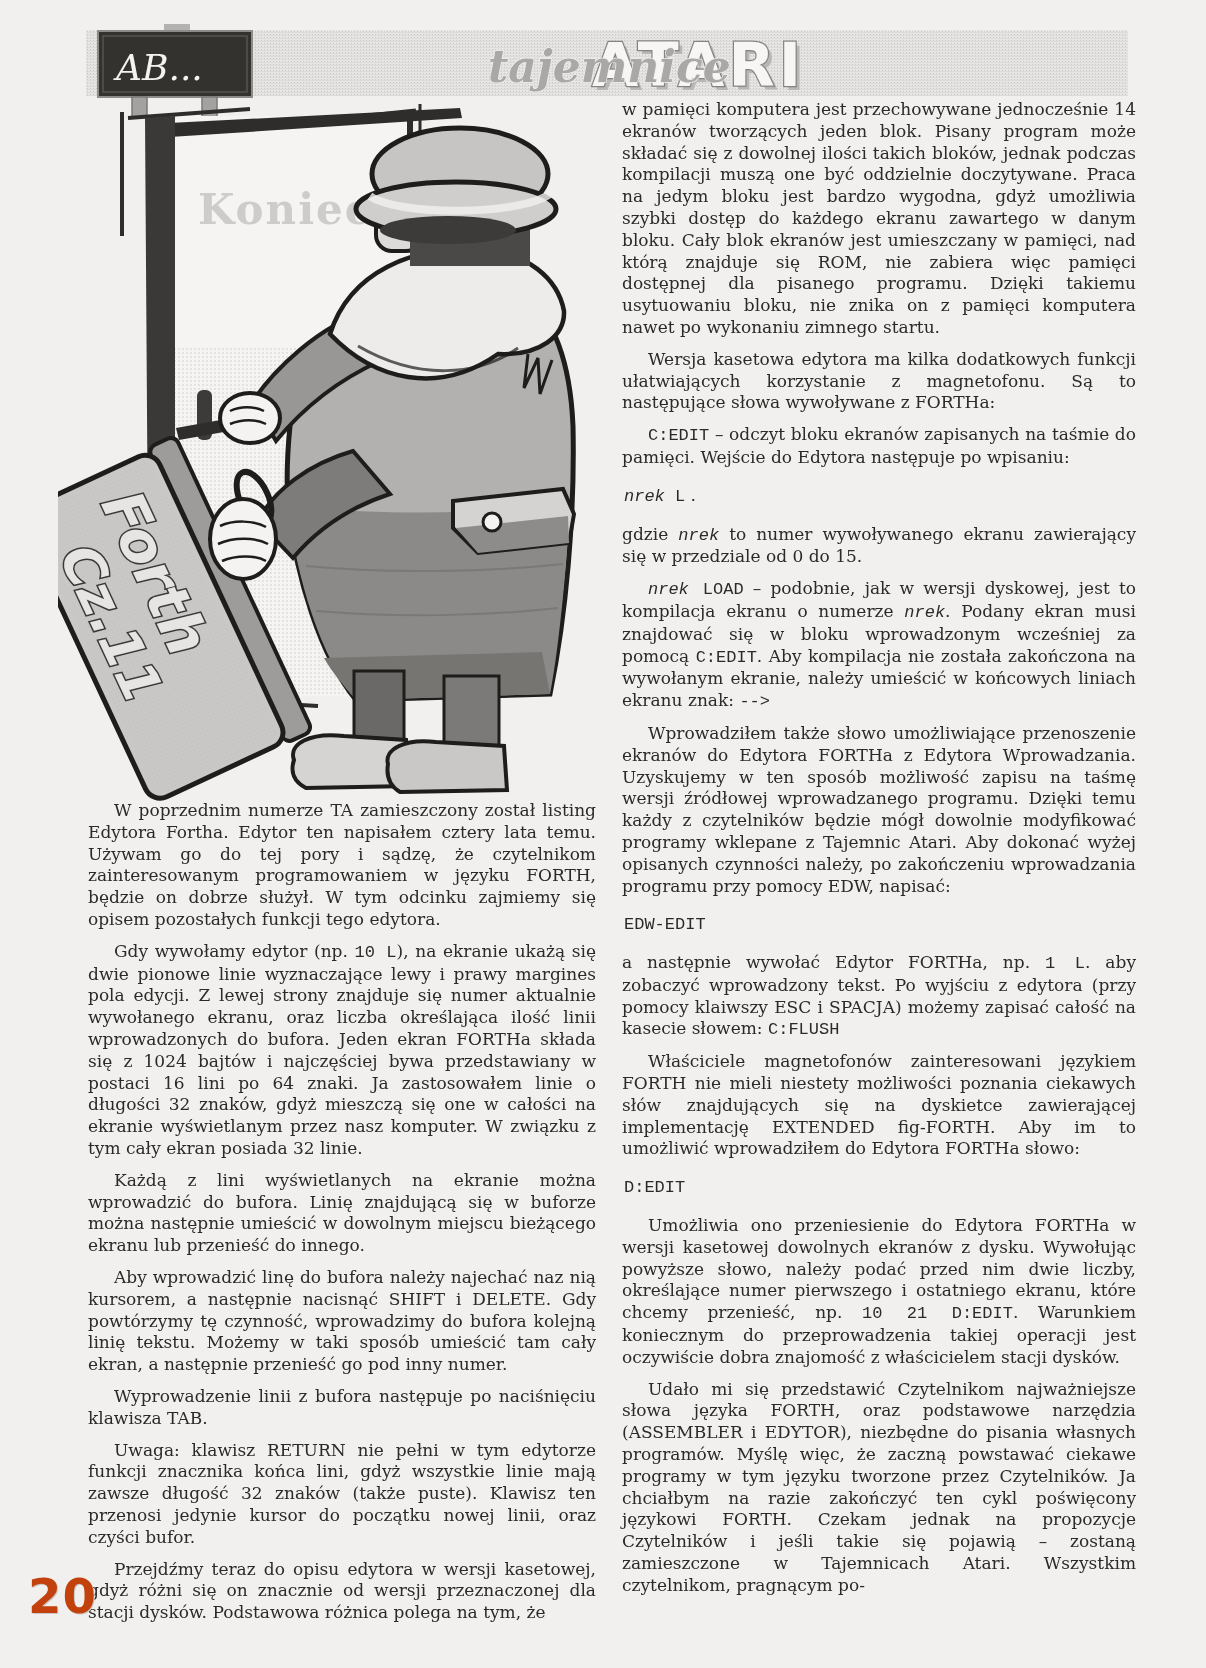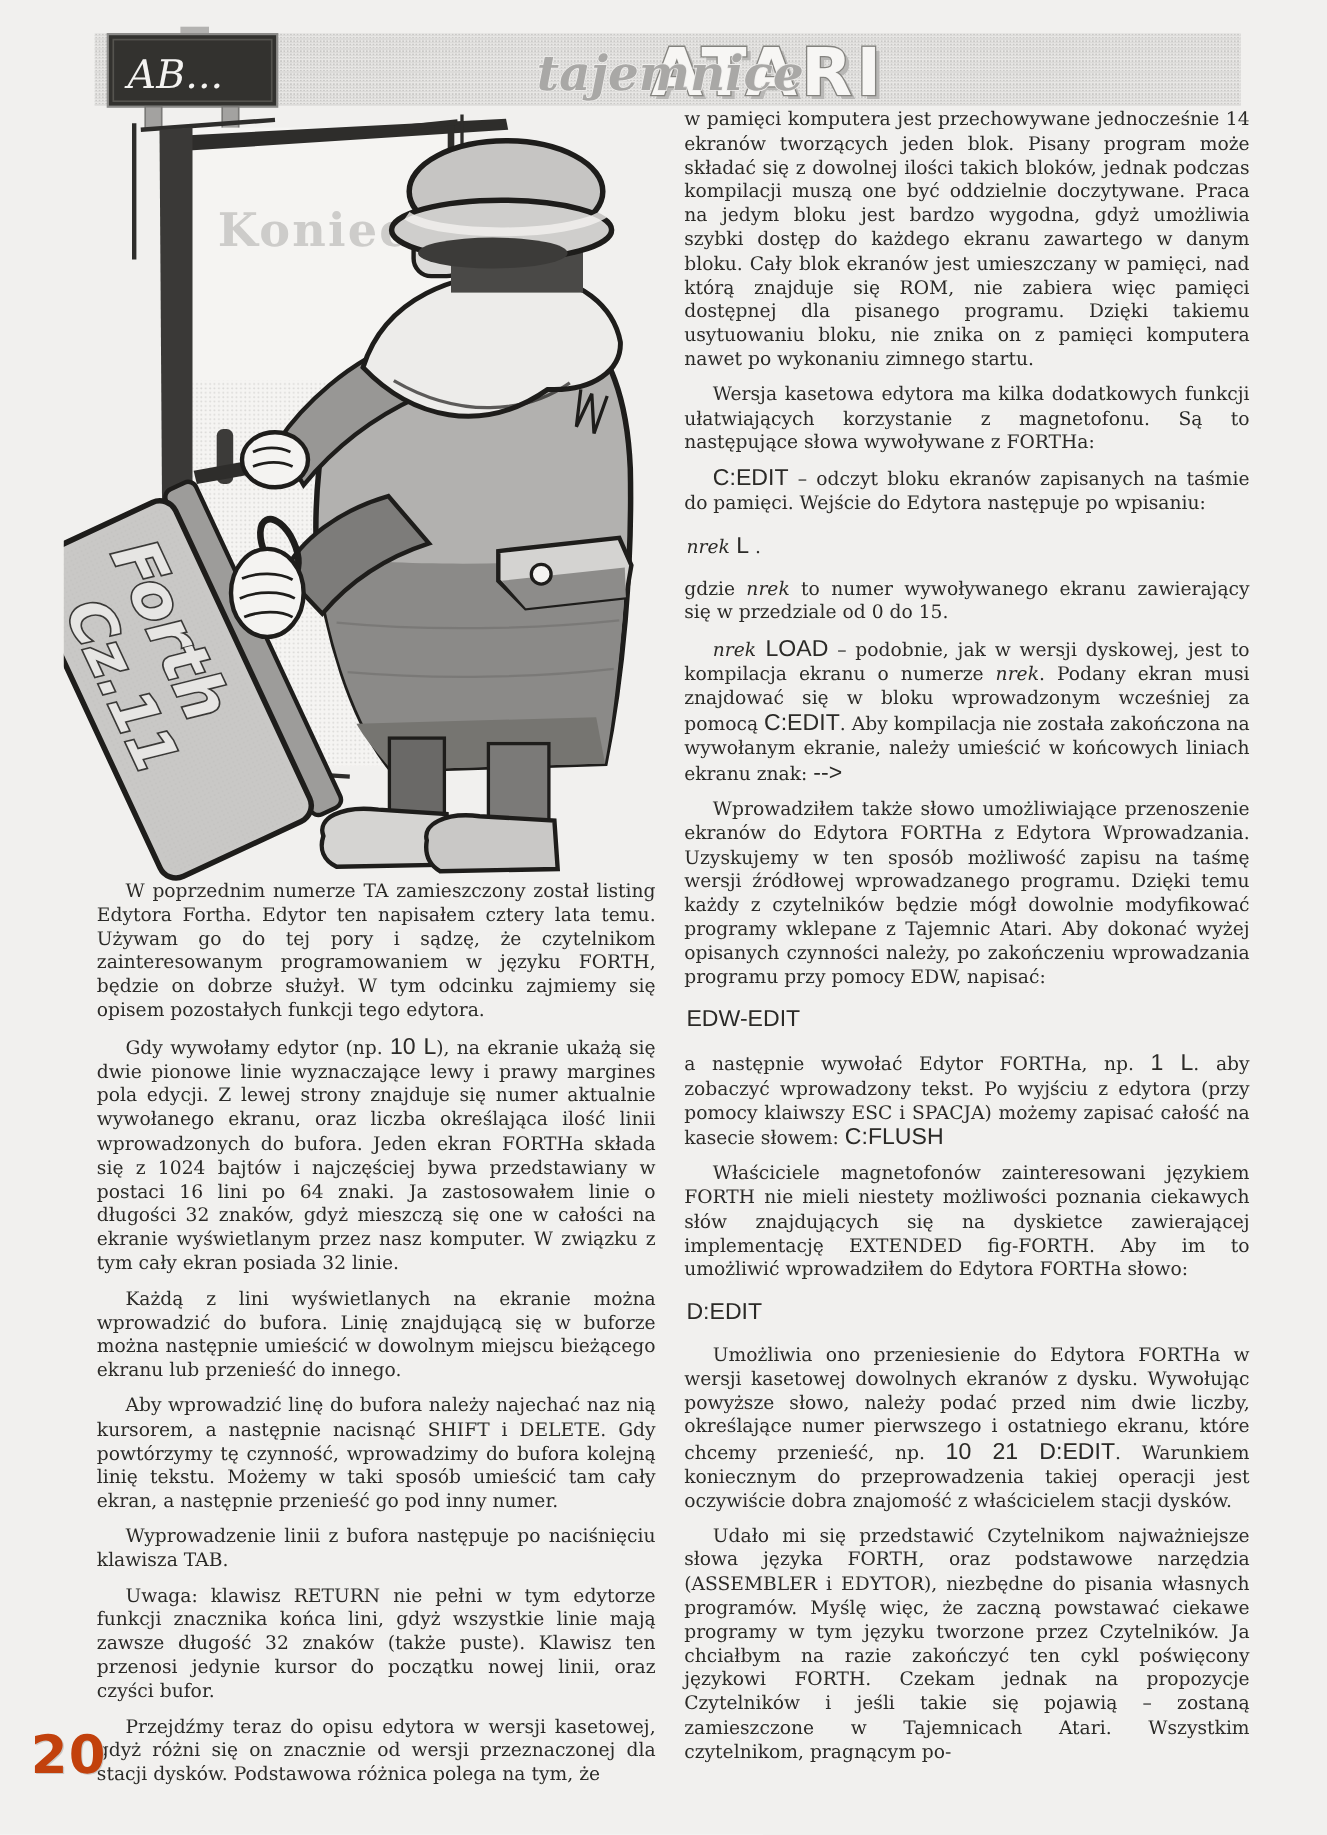--- a/index.html
+++ b/index.html
@@ -13,23 +13,23 @@
     background-size:auto,3px 3px;}
   .ab-logo{position:absolute;left:92px;top:24px;}
   .ta-logo{position:absolute;left:478px;top:24px;}
   
   .col{position:absolute;text-align:justify;font-size:17px;line-height:21.8px;}
   .col-left{left:88px;top:800px;width:508px;}
   .col-right{left:622px;top:99px;width:514px;}
   .col p{margin:0 0 10px 0;}
   .col p.indent{text-indent:26px;}
   .col p.code{text-align:left;margin:16px 0 16px 2px;}
-  .mono{font-family:Liberation Sans, sans-serif;font-size:21px;}
+  .mono{font-family:Liberation Mono, monospace;font-size:17px;}
   b{font-weight:normal;}
-  i{font-style:italic;}
+  i{font-style:italic;font-family:Liberation Mono, monospace;}
   .page-number{position:absolute;left:28px;top:1568px;font-family:"DejaVu Sans",sans-serif;
     font-weight:bold;font-size:48px;color:#c2410c;letter-spacing:1px;
     text-shadow:1px 1px 0 #c9c8c6;}
   .illustration{position:absolute;left:58px;top:96px;}
 </style>
 </head>
 <body>
 
 <div class="page">
 

